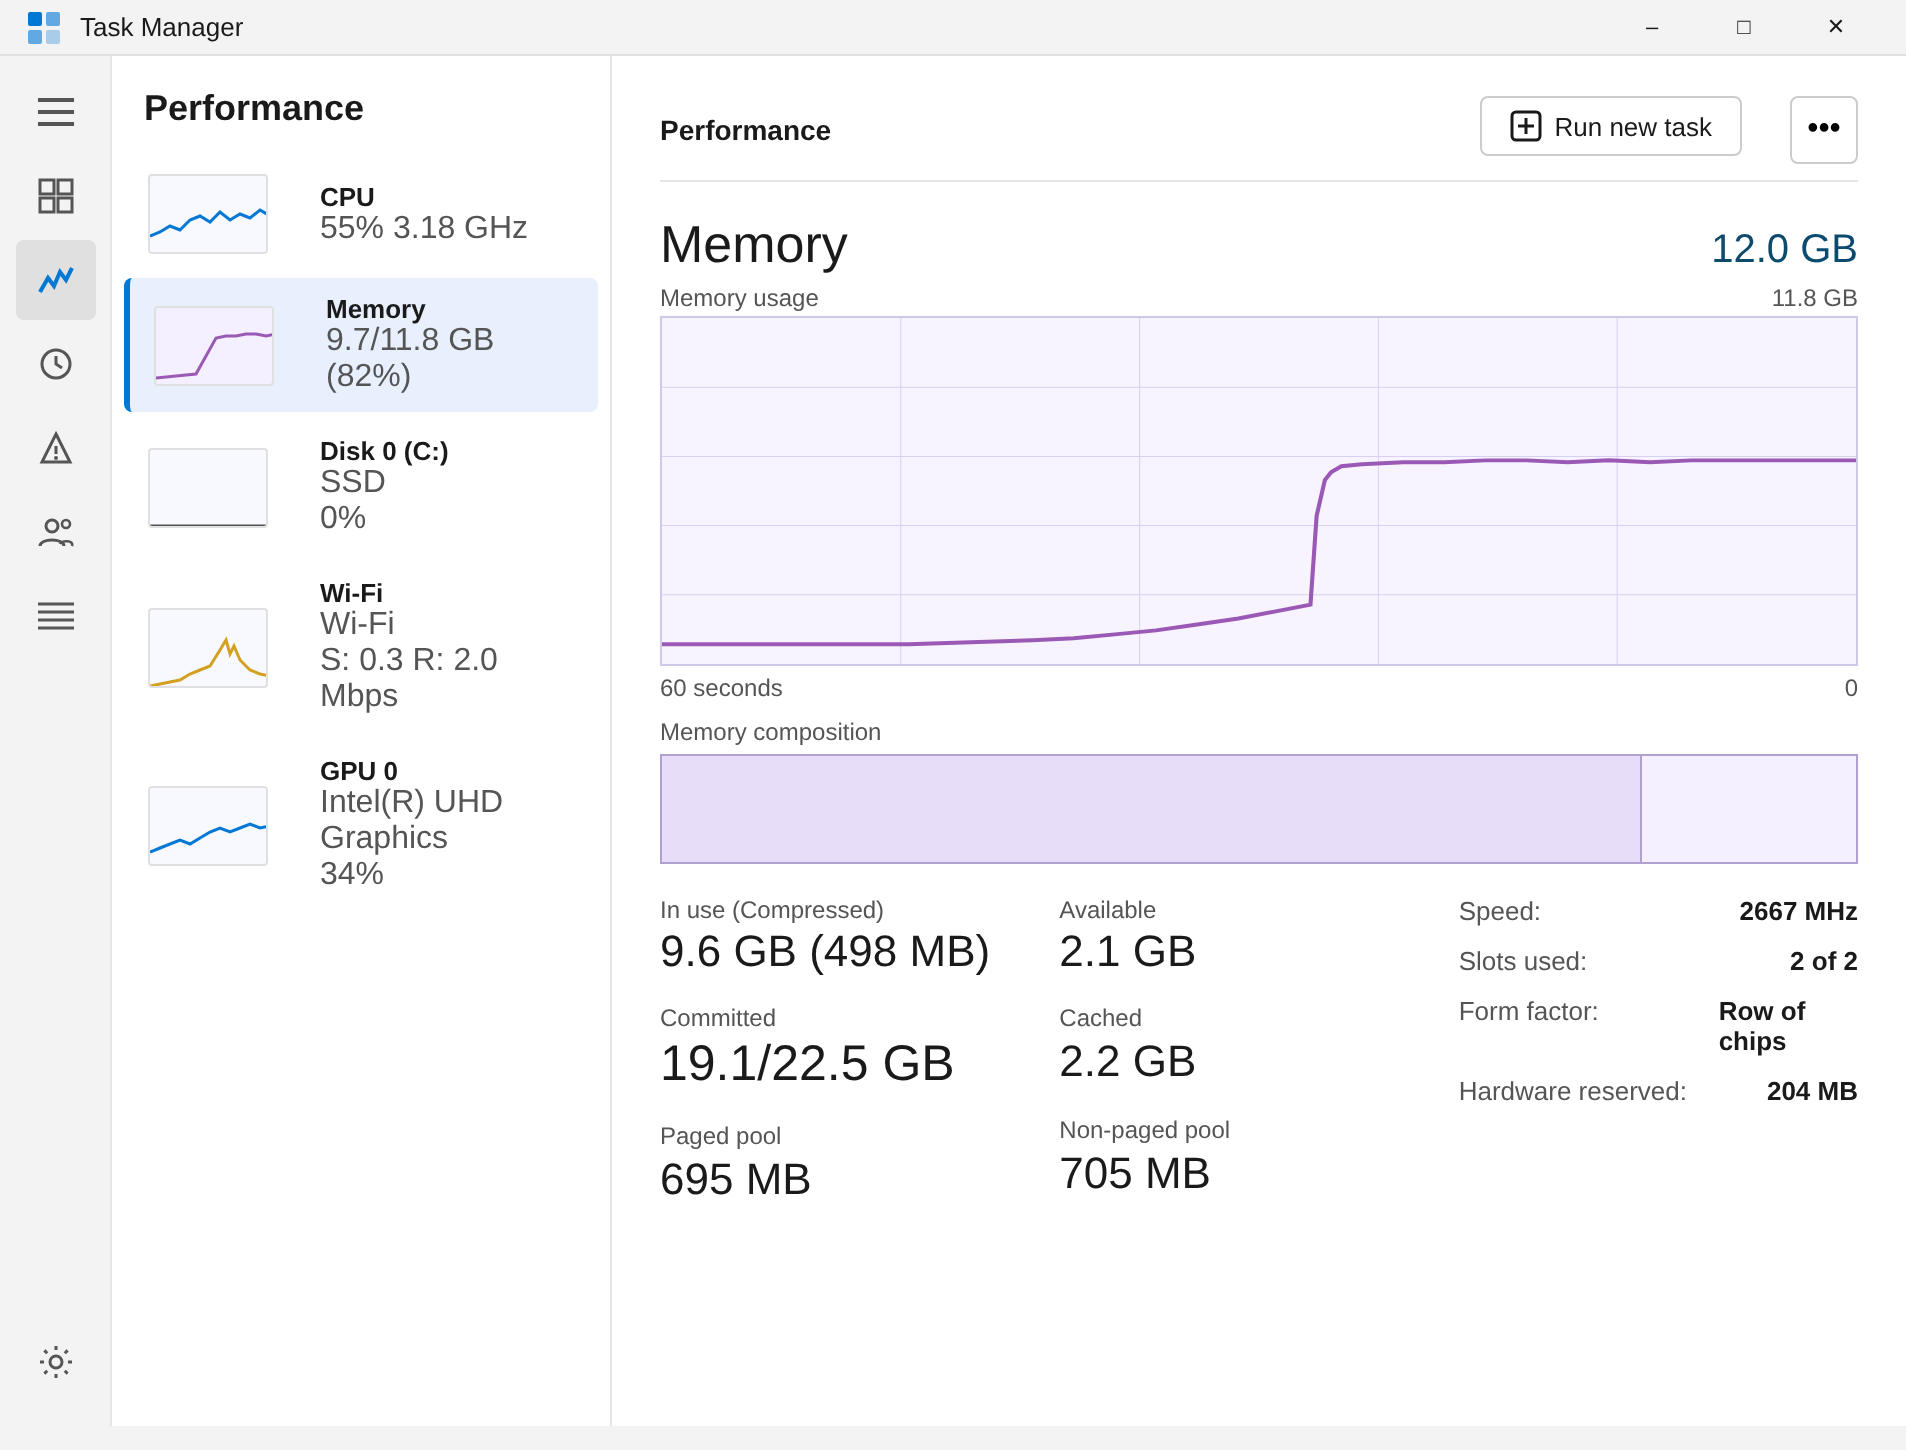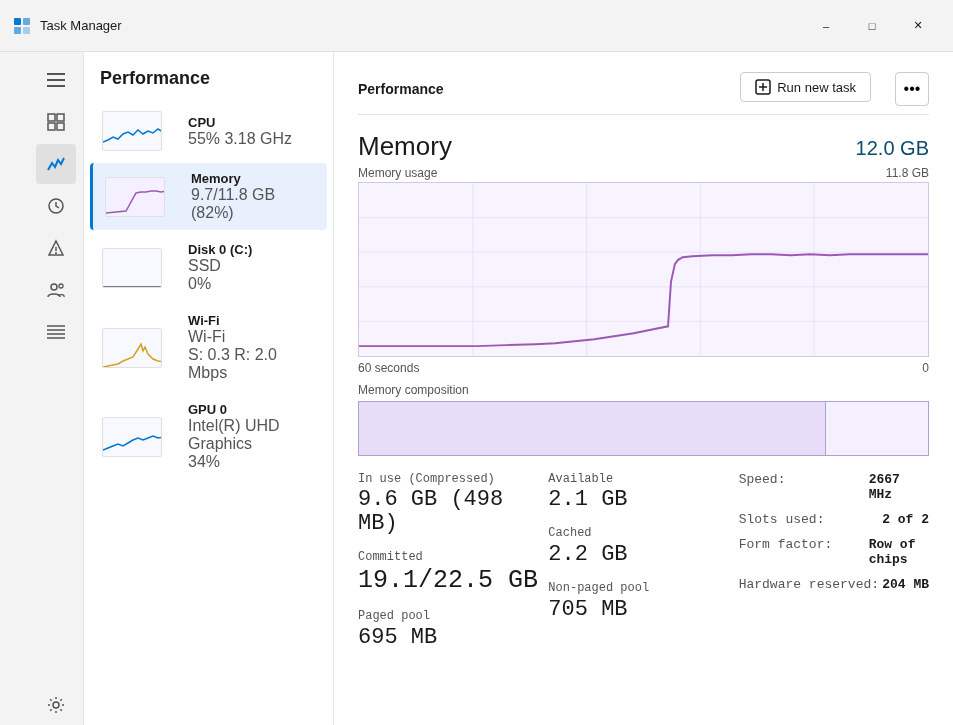--- a/index.html
+++ b/index.html
@@ -1,32 +1,32 @@
 <!DOCTYPE html>
 <html><head>
   <meta charset="utf-8">
   <style>
     * { box-sizing: border-box; margin: 0; padding: 0; }
     body { font-family: 'Segoe UI', sans-serif; background: #f3f3f3; width: 953px; height: 725px; overflow: hidden; }
 
     .title-bar {
-      display: flex; align-items: center; height: 52px;
+      display: flex; align-items: center; height: 28px;
       background: #f3f3f3; padding: 0 12px;
       border-bottom: 1px solid #e0e0e0;
     }
     .title-bar-icon { width: 20px; height: 20px; margin-right: 8px; }
     .title-bar-title { font-size: 13px; color: #1a1a1a; flex: 1; }
     .title-bar-controls { display: flex; gap: 0; }
     .title-bar-btn {
       width: 46px; height: 40px; display: flex; align-items: center; justify-content: center;
       font-size: 11px; cursor: pointer; background: transparent; border: none;
       color: #1a1a1a;
     }
 
-    .app-body { display: flex; height: calc(725px - 40px); padding-left: 28px; }
+    .app-body { display: flex; height: calc(725px - 40px); }
 
     .left-icon-bar {
       width: 56px; background: #f3f3f3; display: flex; flex-direction: column;
       align-items: center; padding-top: 8px; border-right: 1px solid #e5e5e5;
     }
     .nav-icon {
       width: 40px; height: 40px; display: flex; align-items: center; justify-content: center;
       border-radius: 4px; margin-bottom: 2px; cursor: pointer; color: #555; font-size: 18px;
     }
     .nav-icon.active-selected { color: #0078d4; }
@@ -90,21 +90,21 @@
 
     .composition-label { font-size: 12px; color: #555; margin-bottom: 4px; }
     .composition-bar {
       width: 100%; height: 55px; border: 1px solid #b0a0d0;
       display: flex; margin-bottom: 16px;
     }
     .comp-in-use { flex: 9.6; background: #e8ddf8; border-right: 1px solid #b0a0d0; }
     .comp-available { flex: 2.1; background: #f5f0ff; }
 
     .stats-grid {
-      display: grid; grid-template-columns: 1fr 1fr 1fr; gap: 0; font-family: Liberation Mono, monospace;
+      display: grid; grid-template-columns: 1fr 1fr 1fr; gap: 0;
     }
     .stats-col { display: flex; flex-direction: column; gap: 14px; }
     .stat-item { }
     .stat-label { font-size: 12px; color: #555; margin-bottom: 2px; }
     .stat-value { font-size: 22px; font-weight: 300; color: #1a1a1a; line-height: 1.1; }
     .stat-value-small { font-size: 14px; font-weight: 400; color: #1a1a1a; }
 
     .right-stats { display: flex; flex-direction: column; gap: 10px; grid-column: 3; }
     .right-stat-row { display: flex; justify-content: space-between; font-size: 13px; align-items: flex-start; }
     .right-stat-label { color: #555; min-width: 130px; }

